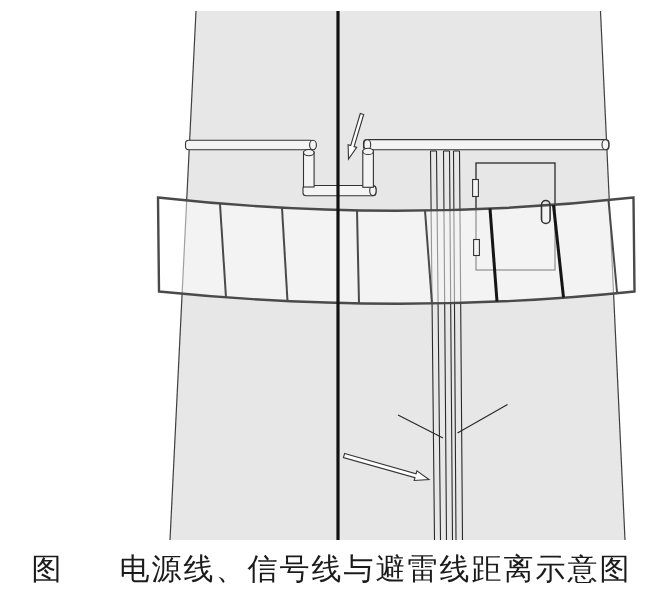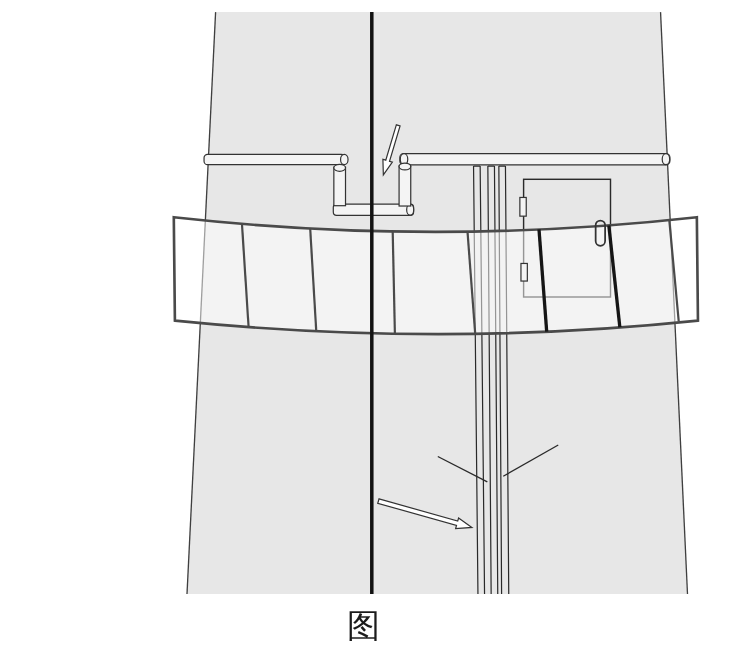--- a/index.html
+++ b/index.html
@@ -81,14 +81,15 @@
     </g>
 
     <g stroke-width="1.1" fill="#ffffff" stroke="#333333">
       <polygon points="360.3,113.5 350.7,145.6 348.1,144.8 348.5,159 356.7,147.4 354.1,146.6 363.7,114.5"></polygon>
       <polygon points="344.6,453.5 416.1,473.7 416.9,470.9 429,479.5 414.2,480.5 415,477.7 343.4,457.5"></polygon>
     </g>
   </svg>
 
   <div class="caption">
     <span>图</span>
+    <span>电源线、信号线与避雷线距离示意图</span>
   </div>
 </div>
 
 </body></html>

